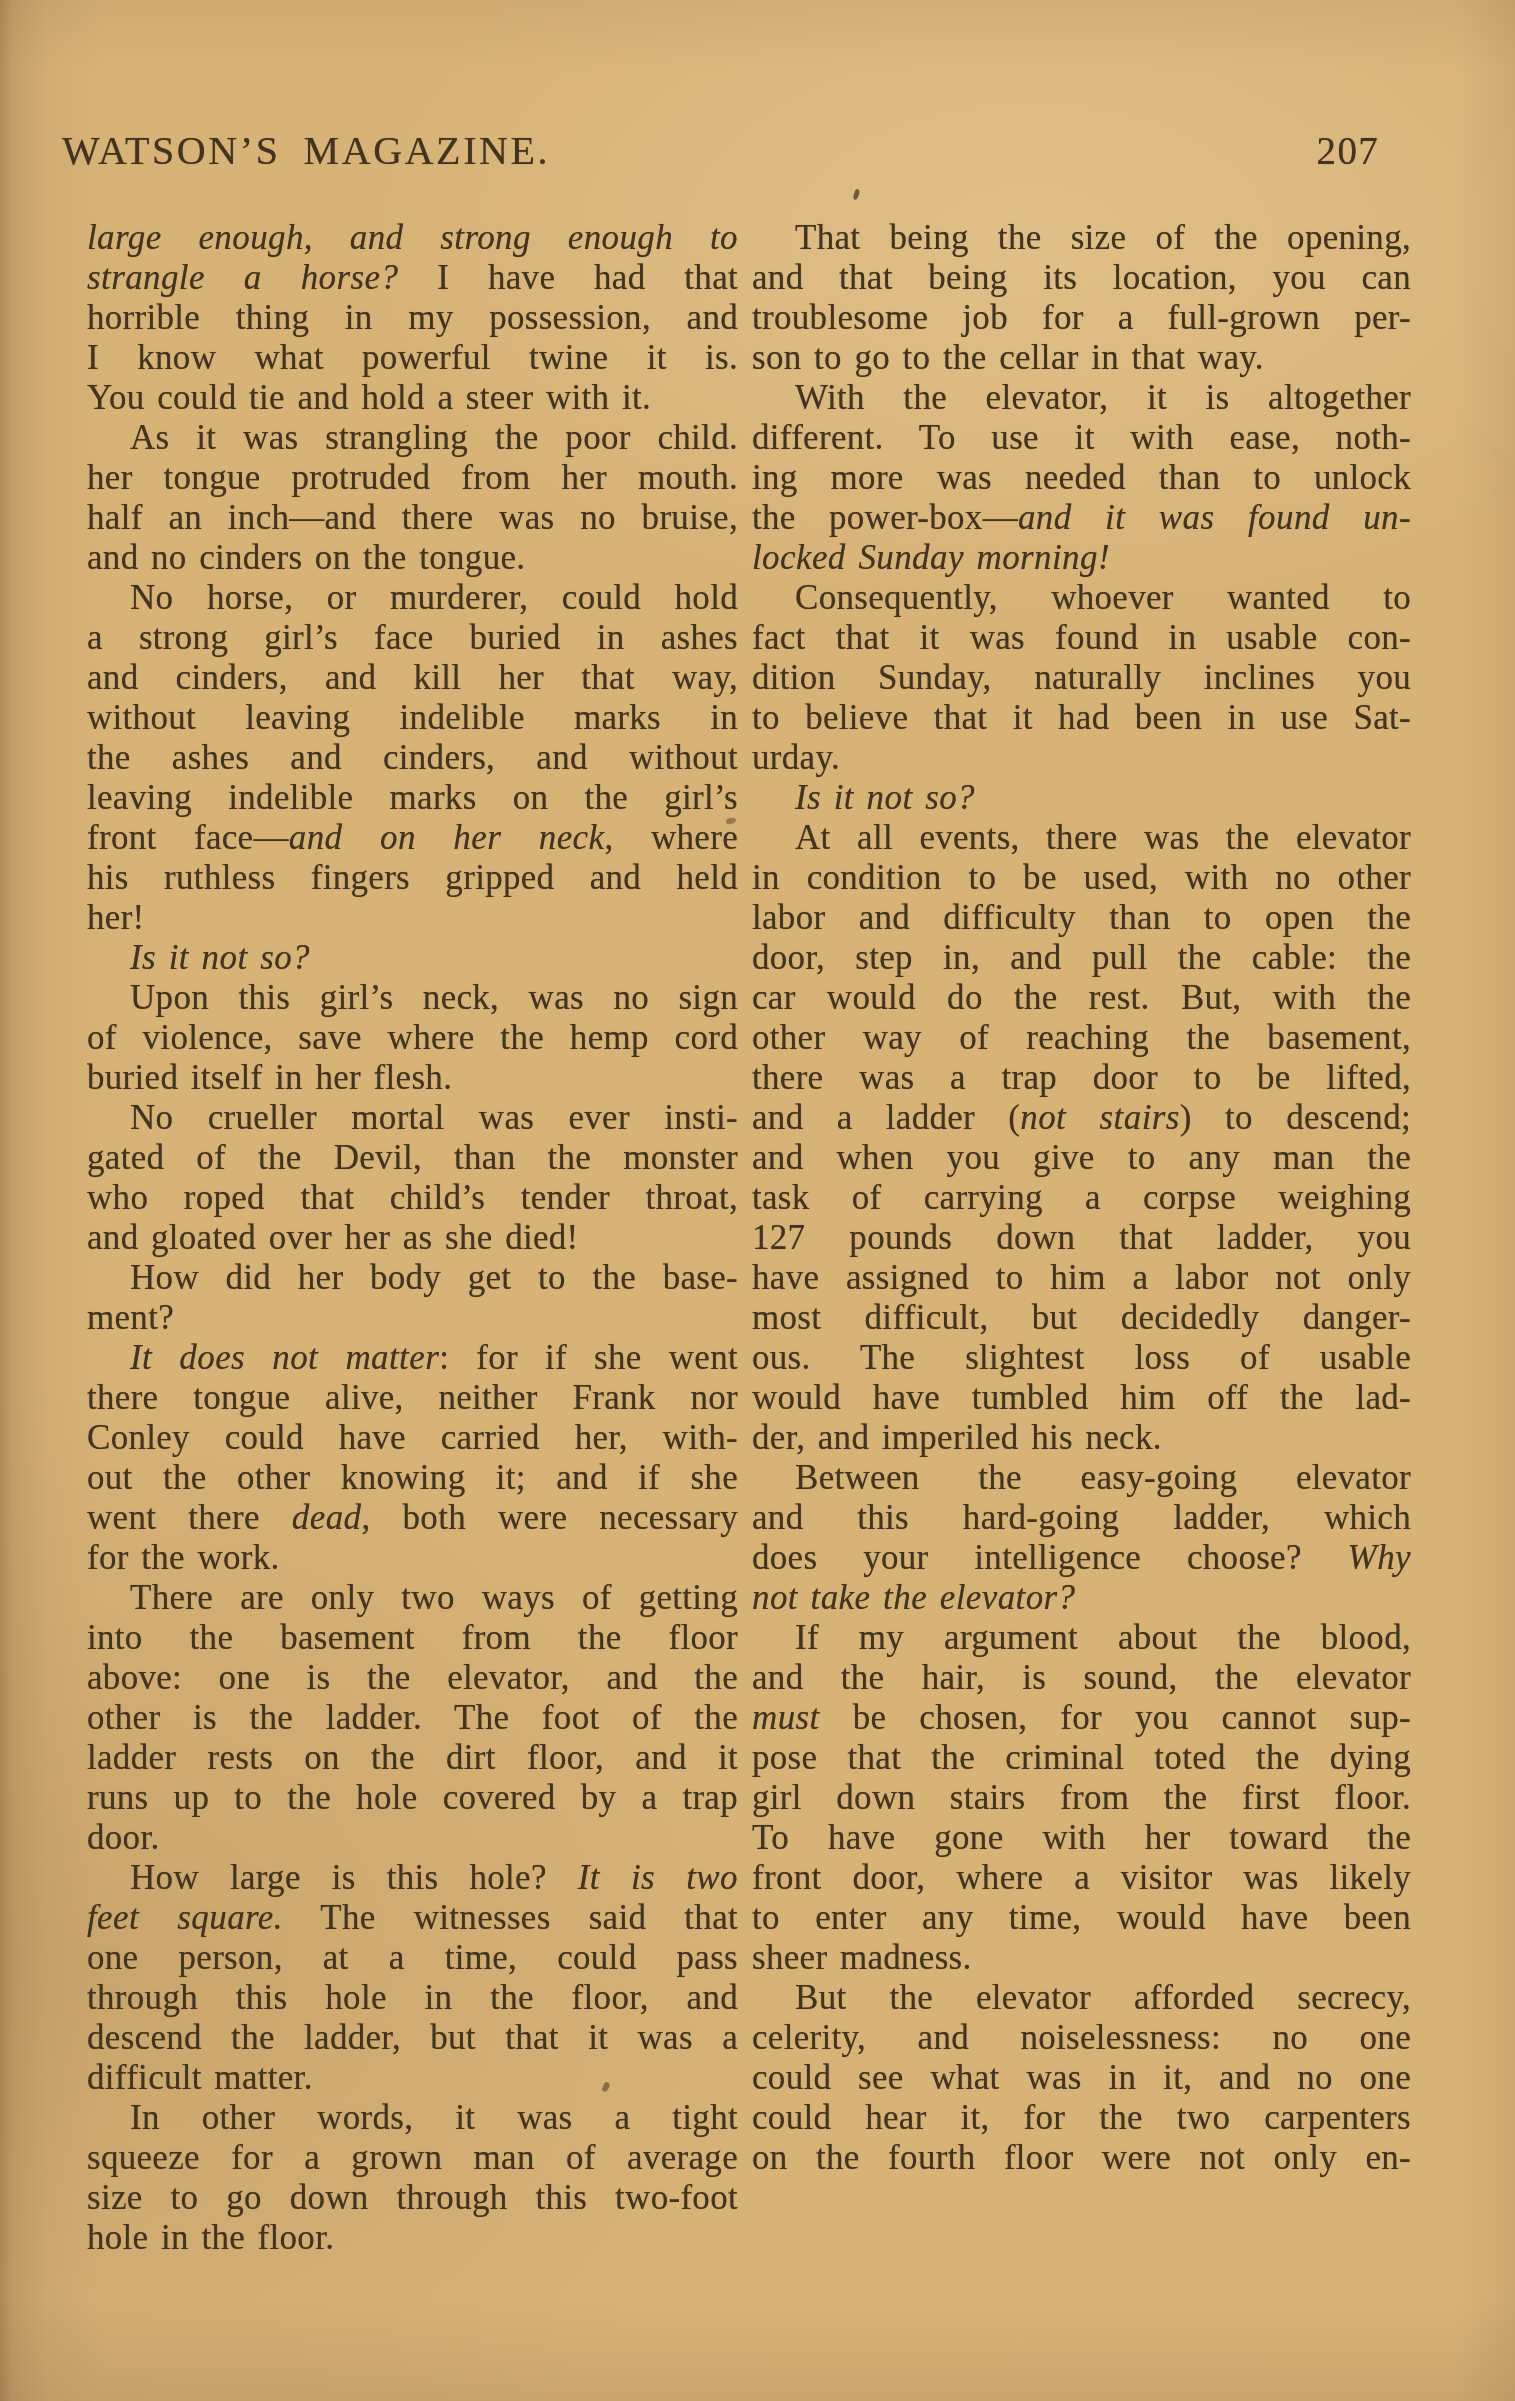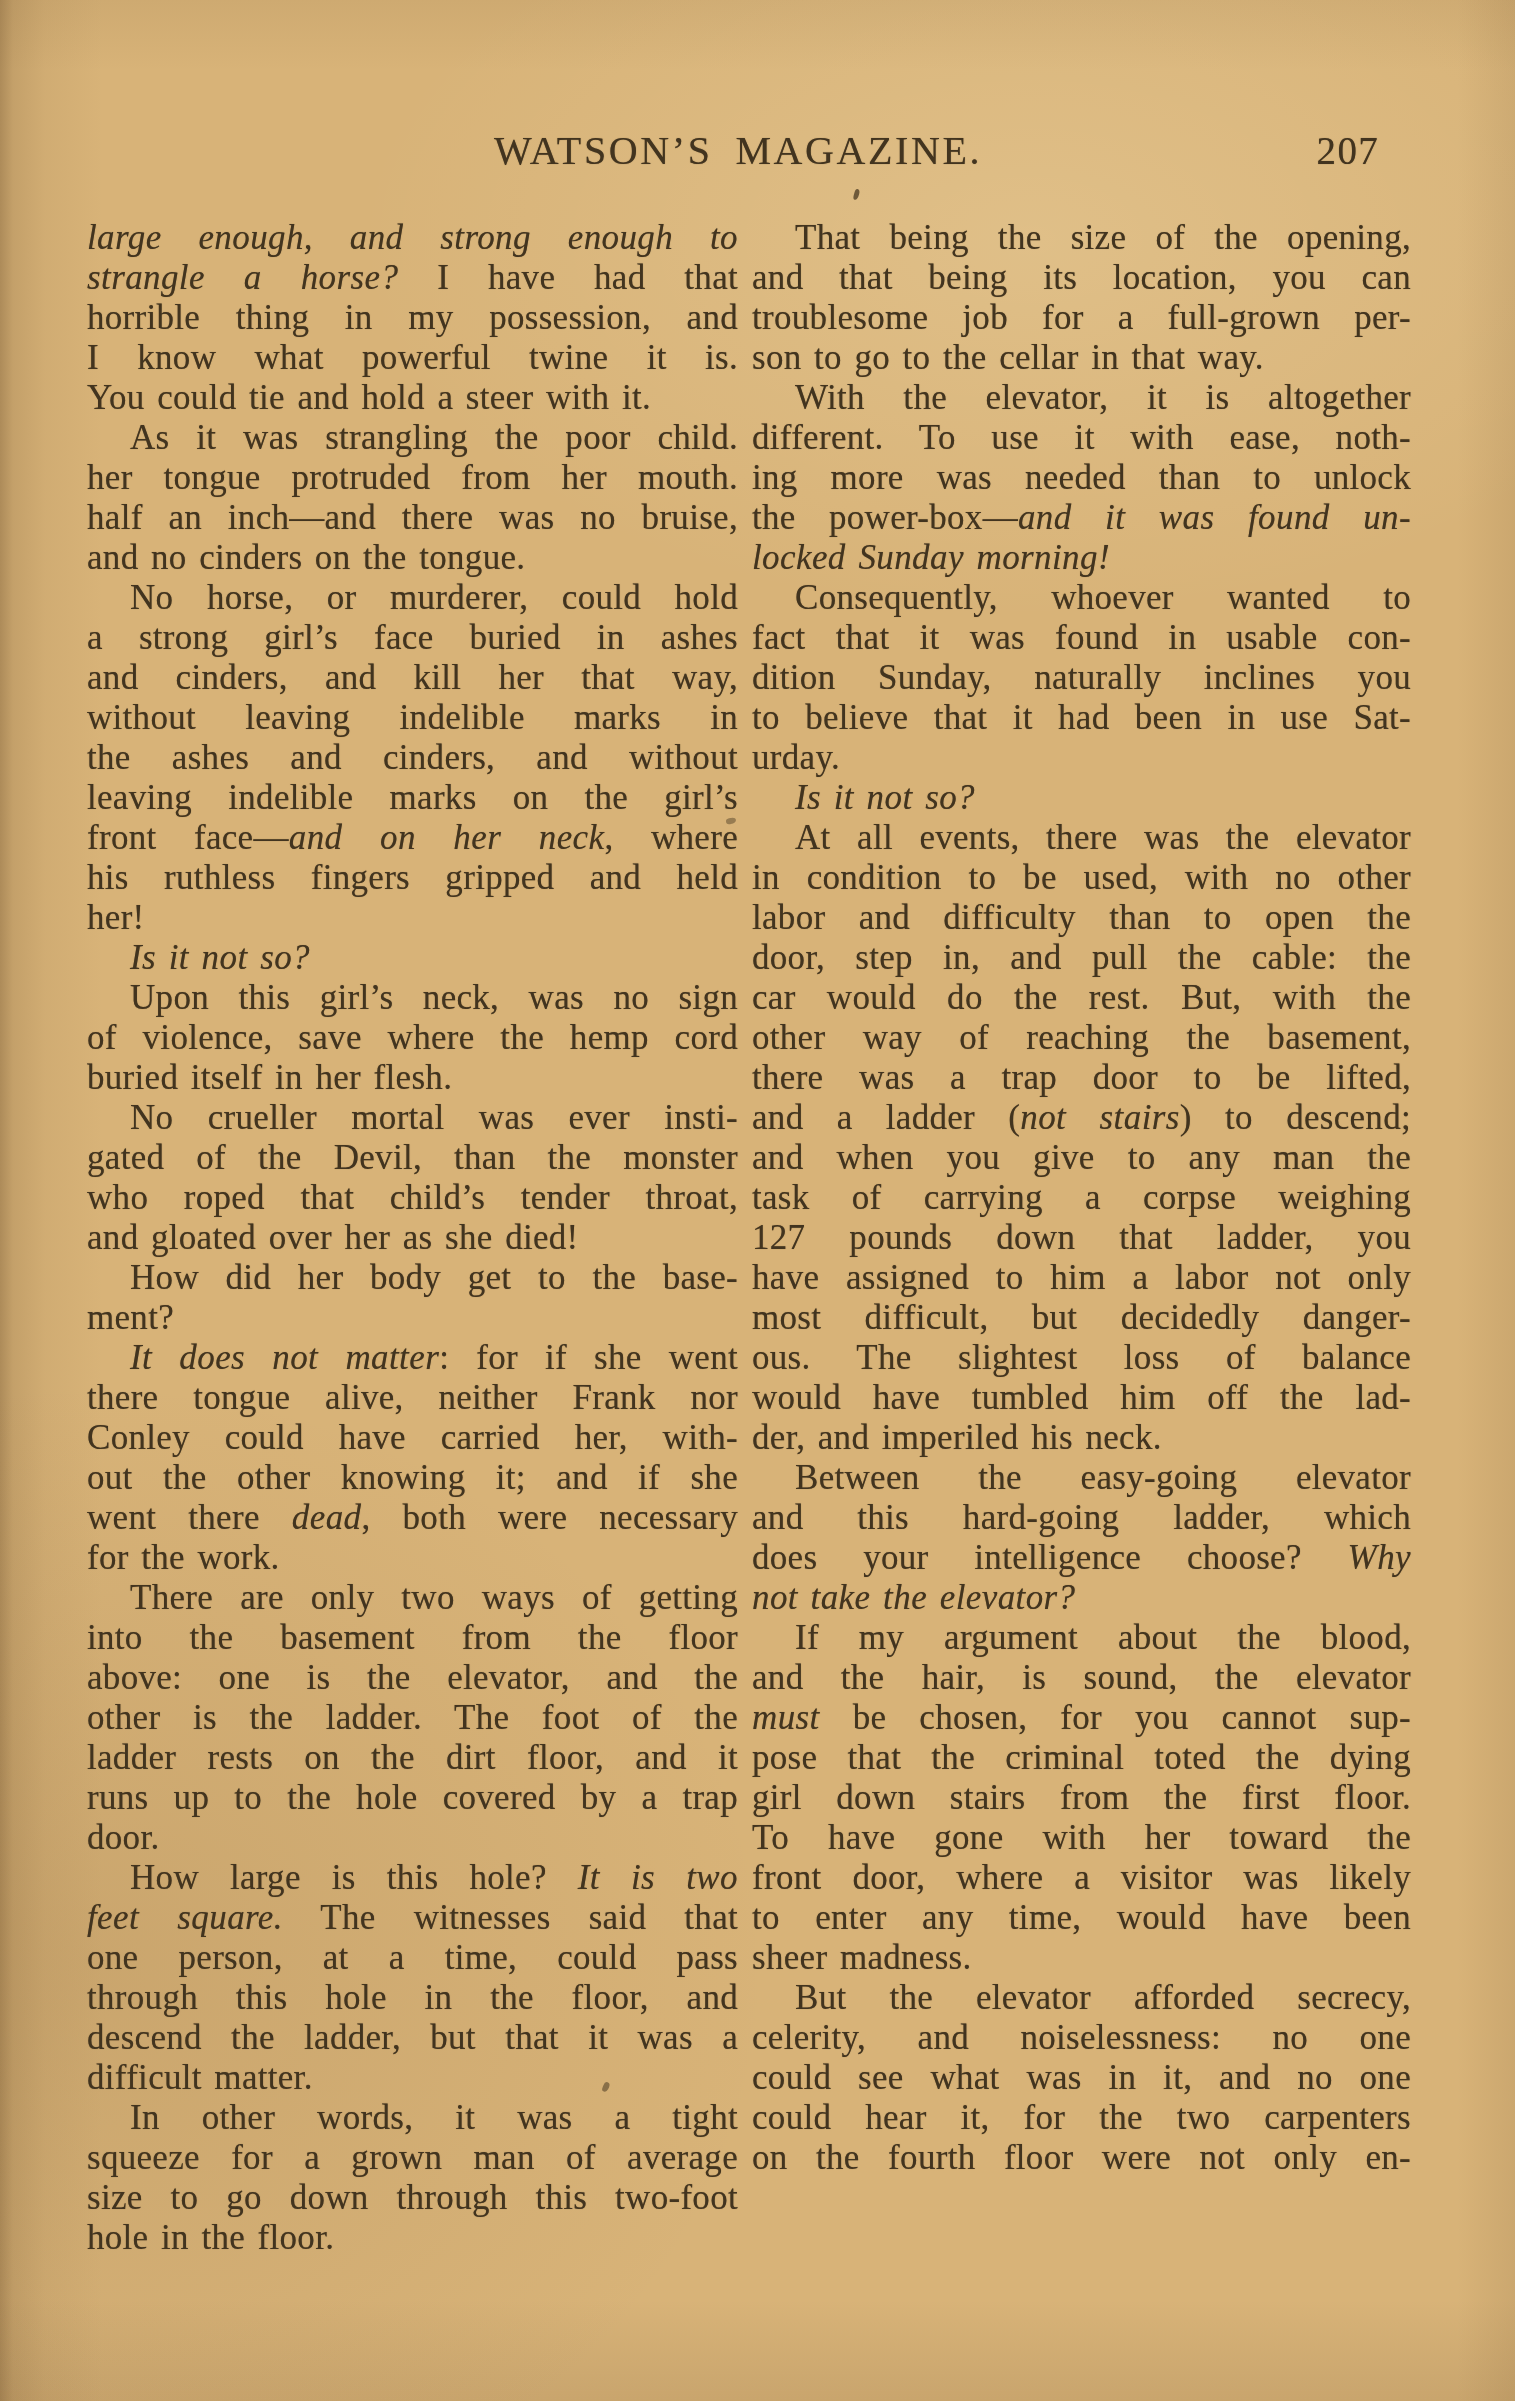--- a/index.html
+++ b/index.html
@@ -26,21 +26,21 @@
   .header {
     position: absolute;
     top: 127px;
     left: 62px;
     width: 1352px;
     height: 62px;
   }
   .title {
     position: absolute;
     left: 0; right: 0;
-    text-align: center;
+    text-align: left;
     font-size: 40px;
     letter-spacing: 2.6px;
     word-spacing: 10.3px;
     text-shadow: 0 0 0.9px rgba(56,42,22,0.60);
     white-space: nowrap;
   }
   .pagenum {
     position: absolute;
     right: 35px;
     top: 0.6px;
@@ -172,21 +172,21 @@
       <div class="line"><span>door, step in, and pull the cable: the</span></div>
       <div class="line"><span>car would do the rest. But, with the</span></div>
       <div class="line"><span>other way of reaching the basement,</span></div>
       <div class="line"><span>there was a trap door to be lifted,</span></div>
       <div class="line"><span>and a ladder (</span><em>not stairs</em><span>) to descend;</span></div>
       <div class="line"><span>and when you give to any man the</span></div>
       <div class="line"><span>task of carrying a corpse weighing</span></div>
       <div class="line"><span>127 pounds down that ladder, you</span></div>
       <div class="line"><span>have assigned to him a labor not only</span></div>
       <div class="line"><span>most difficult, but decidedly danger-</span></div>
-      <div class="line"><span>ous. The slightest loss of balance</span></div>
+      <div class="line"><span>ous. The slightest loss of usable</span></div>
       <div class="line"><span>would have tumbled him off the lad-</span></div>
       <div class="line end"><span>der, and imperiled his neck.</span></div>
       <div class="line indent"><span>Between the easy-going elevator</span></div>
       <div class="line"><span>and this hard-going ladder, which</span></div>
       <div class="line"><span>does your intelligence choose? </span><em>Why</em></div>
       <div class="line end"><em>not take the elevator?</em></div>
       <div class="line indent"><span>If my argument about the blood,</span></div>
       <div class="line"><span>and the hair, is sound, the elevator</span></div>
       <div class="line"><em>must</em><span> be chosen, for you cannot sup-</span></div>
       <div class="line"><span>pose that the criminal toted the dying</span></div>

